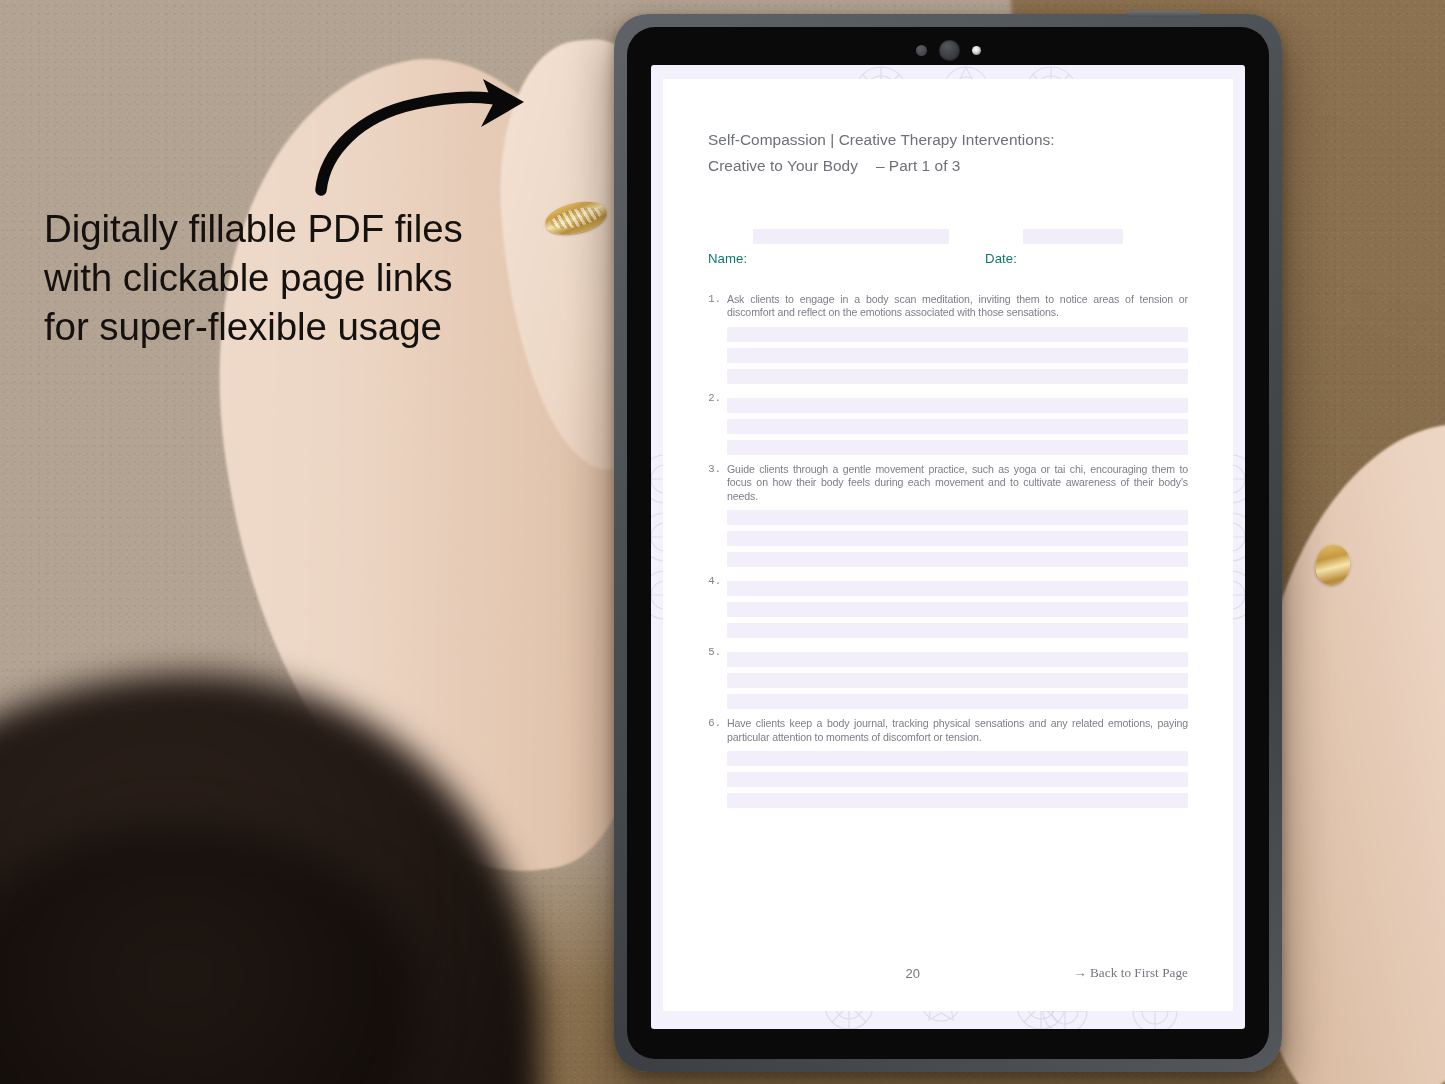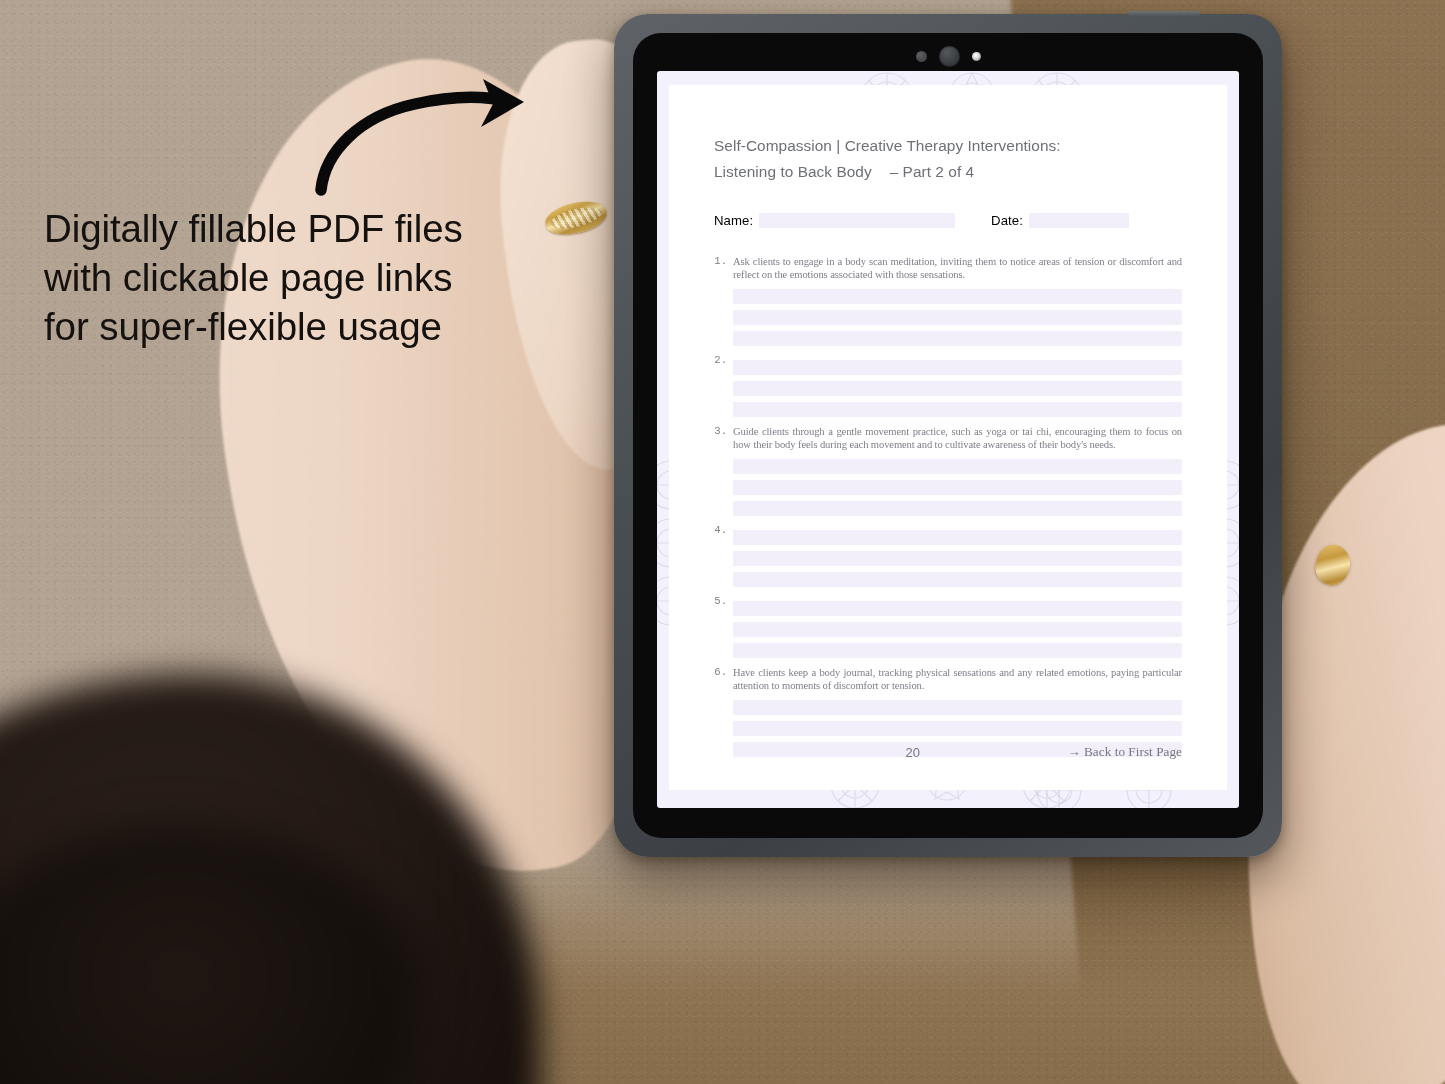--- a/index.html
+++ b/index.html
@@ -149,27 +149,27 @@
     position: absolute;
     left: 305px; top: 78px;
     width: 250px; height: 120px;
     z-index: 6;
   }
 
   
   #tablet {
     position: absolute;
     left: 614px; top: 14px;
-    width: 668px; height: 843px;
+    width: 668px; height: 1058px;
     border-radius: 34px;
     background: linear-gradient(145deg, #5f6368 0%, #4b5055 35%, #3c4044 70%, #54585d 100%);
     box-shadow:
       0 22px 48px rgba(30,18,8,.48),
       0 4px 12px rgba(30,18,8,.34);
-    padding: 19px;
+    padding: 13px;
     z-index: 7;
   }
   #tablet-screen-frame {
     position: relative;
     width: 100%; height: 100%;
     border-radius: 28px;
     background: #0a0a0b;
     padding: 38px 24px 30px 24px;
     overflow: hidden;
   }
@@ -245,24 +245,25 @@
   #doc-title .tl { display: block; }
   .title-part { margin-left: 18px; }
 
   
   #id-row {
     display: flex;
     align-items: center;
     margin-top: 27px;
   }
   .id-label {
-    color: #000000;
+    color: #0f766e;
     font-size: 13.2px;
     letter-spacing: .05px;
     margin-right: 6px;
+    margin-top: 44px;
   }
   .id-field {
     height: 15px;
     background: #f1eefa;
     border-radius: 1px;
   }
   .id-field-name { width: 196px; margin-right: 36px; }
   .id-field-date { width: 100px; }
 
   
@@ -278,21 +279,21 @@
     padding-right: 6px;
     color: #7d7f88;
     font-family: "Liberation Mono", monospace;
     font-size: 10.6px;
     line-height: 1.27;
     padding-top: 1px;
   }
   .q-body { flex: 1 1 auto; }
   .q-text {
     color: #7d7f88;
-    font-family: Liberation Serif, serif;
+    font-family: Liberation Sans, sans-serif;
     font-size: 10.6px;
     line-height: 1.27;
     letter-spacing: -.12px;
     text-align: justify;
     padding-top: 1px;
   }
   .q-lines { margin-top: 7px; }
   .answer-line {
     height: 15px;
     background: #f2effb;
@@ -423,21 +424,21 @@
               <circle cx="140" cy="28" r="13"></circle>
             <path d="M118 28 h44 M140 6 v44"></path>
           </g>
         </svg>
 
         <div id="sheet">
 
           <div id="doc-title">
             <span class="tl">Self-Compassion | Creative Therapy Interventions:</span>
             <span class="tl">
-              <span>Listening to Back Body</span><span class="title-part">– Part 2 of 4</span>
+              <span>Creative to Your Body</span><span class="title-part">– Part 1 of 3</span>
             </span>
           </div>
 
           <div id="id-row">
             <span class="id-label">Name:</span>
             <span class="id-field id-field-name"></span>
             <span class="id-label">Date:</span>
             <span class="id-field id-field-date"></span>
           </div>
 

